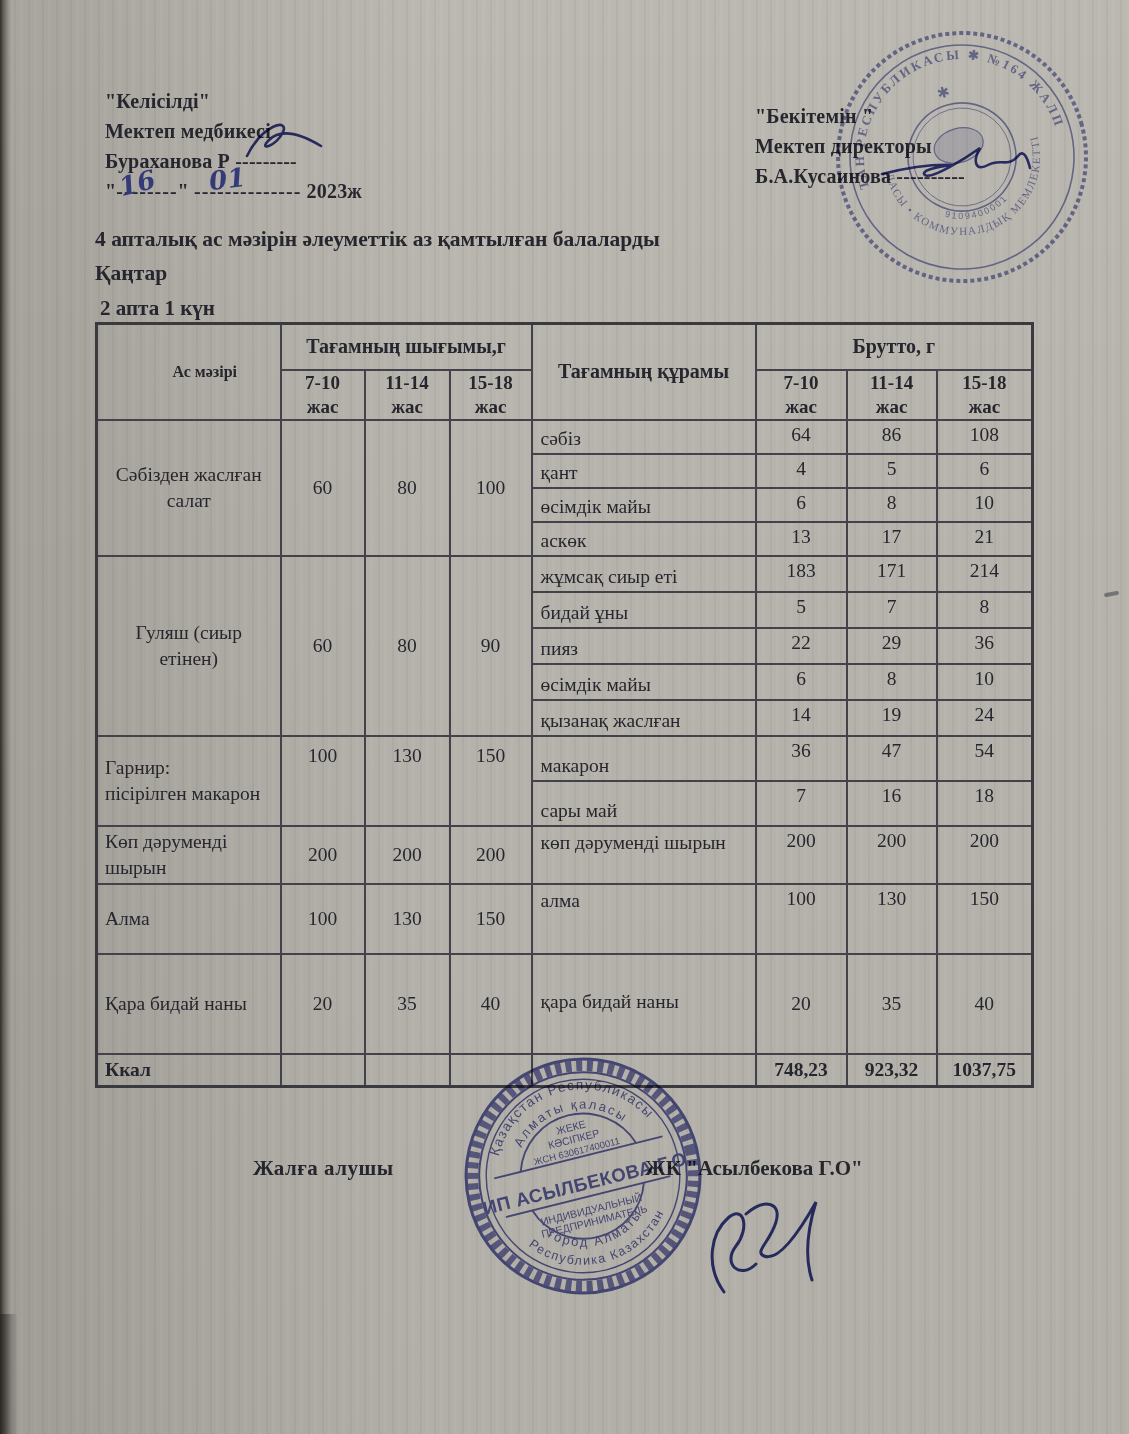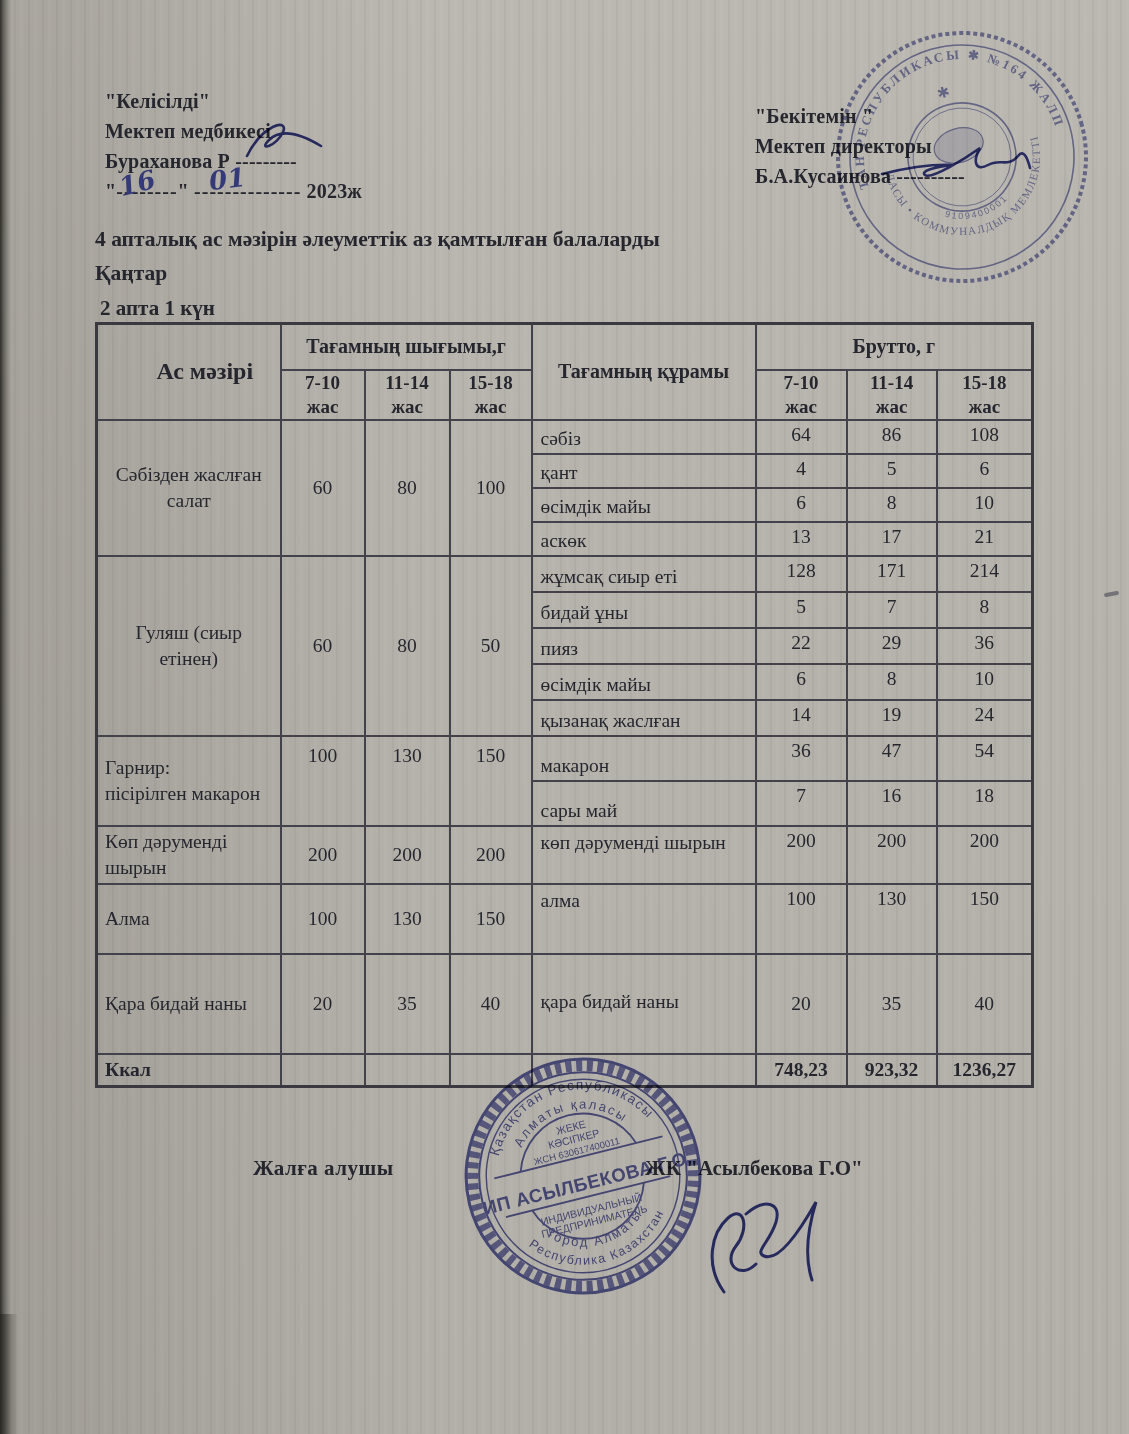--- a/index.html
+++ b/index.html
@@ -35,21 +35,21 @@
   #doc-title{left:95px;top:222px;width:935px;text-align:left;font-size:21.5px;line-height:34px;}
   #week-label{left:100px;top:296px;font-size:21px;}
 
   table{position:absolute;left:95px;top:322px;width:936px;border-collapse:collapse;table-layout:fixed;}
   td,th{border:2px solid #43424a;padding:0;background:transparent;font-weight:normal;}
   table{border:3px solid #3a393f;}
   th{font-weight:bold;font-size:20px;margin-left:6px;}
   .hr1{height:46px;}
   .hr2{height:49px;}
   .age-h div{line-height:24px;font-size:19px;}
-  .menu-h{font-size:24px;padding-left:32px;}
+  .menu-h{font-size:16px;padding-left:32px;}
   td{font-size:19.5px;}
   .dish{text-align:center;vertical-align:middle;white-space:pre-line;line-height:26px;padding:2px 4px;}
   .dish.left{text-align:left;padding-left:7px;}
   .portion{text-align:center;vertical-align:middle;}
   .comp{text-align:left;vertical-align:bottom;padding:0 2px 3px 8px;}
   .val{text-align:center;vertical-align:top;padding-top:3px;}
   tr.blk0{height:34px;} tr.blk1{height:36px;} tr.blk2{height:45px;}
   tr.blk3{height:52px;} tr.blk4{height:70px;} tr.blk5{height:100px;} tr.blk6{height:31px;}
   tr.blk2 .portion{vertical-align:top;padding-top:8px;}
   tr.blk3 .comp, tr.blk4 .comp{vertical-align:top;padding-top:5px;}
@@ -173,23 +173,23 @@
         <td class="comp">аскөк</td>
         <td class="val">13</td>
         <td class="val">17</td>
         <td class="val">21</td>
       </tr>
       <tr class="blk1">
         <td class="dish" rowspan="5">Гуляш (сиыр
 етінен)</td>
         <td class="portion" rowspan="5">60</td>
         <td class="portion" rowspan="5">80</td>
-        <td class="portion" rowspan="5">50</td>
+        <td class="portion" rowspan="5">90</td>
         <td class="comp">жұмсақ сиыр еті</td>
-        <td class="val">128</td>
+        <td class="val">183</td>
         <td class="val">171</td>
         <td class="val">214</td>
       </tr>
       <tr class="blk1">
         <td class="comp">бидай ұны</td>
         <td class="val">5</td>
         <td class="val">7</td>
         <td class="val">8</td>
       </tr>
       <tr class="blk1">
@@ -259,21 +259,21 @@
         <td class="val">40</td>
       </tr>
       <tr class="blk6 bold">
         <td class="dish left">Ккал</td>
         <td class="portion"></td>
         <td class="portion"></td>
         <td class="portion"></td>
         <td class="comp"></td>
         <td class="val">748,23</td>
         <td class="val">923,32</td>
-        <td class="val">1236,27</td>
+        <td class="val">1037,75</td>
       </tr>
     </tbody>
 </table>
 
 <div class="blk" id="footer-label">Жалға  алушы</div>
 <div class="blk" id="footer-value">ЖК "Асылбекова Г.О"</div>
 
 <svg class="stamp" id="school-stamp" width="264" height="264" viewBox="0 0 264 264">
   <g transform="rotate(-16 132 132)" fill="none" stroke="#5a5fa6">
     <circle cx="132" cy="132" r="124" stroke-width="4" stroke-dasharray="4 3"></circle>

